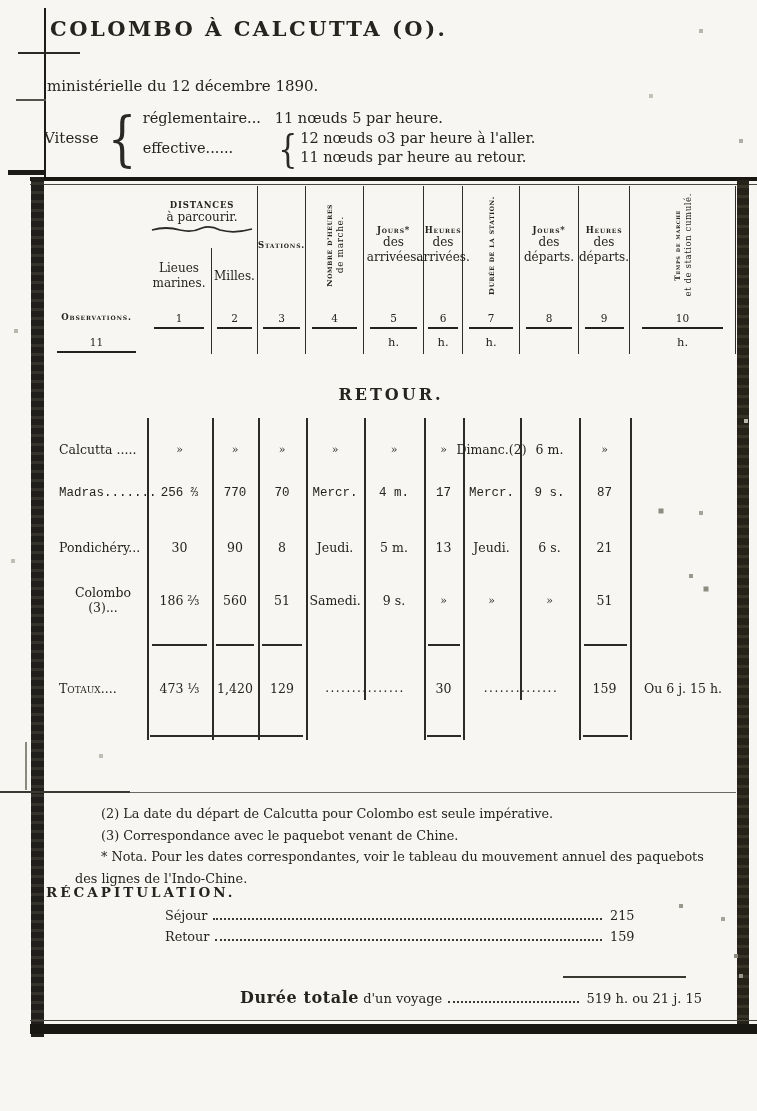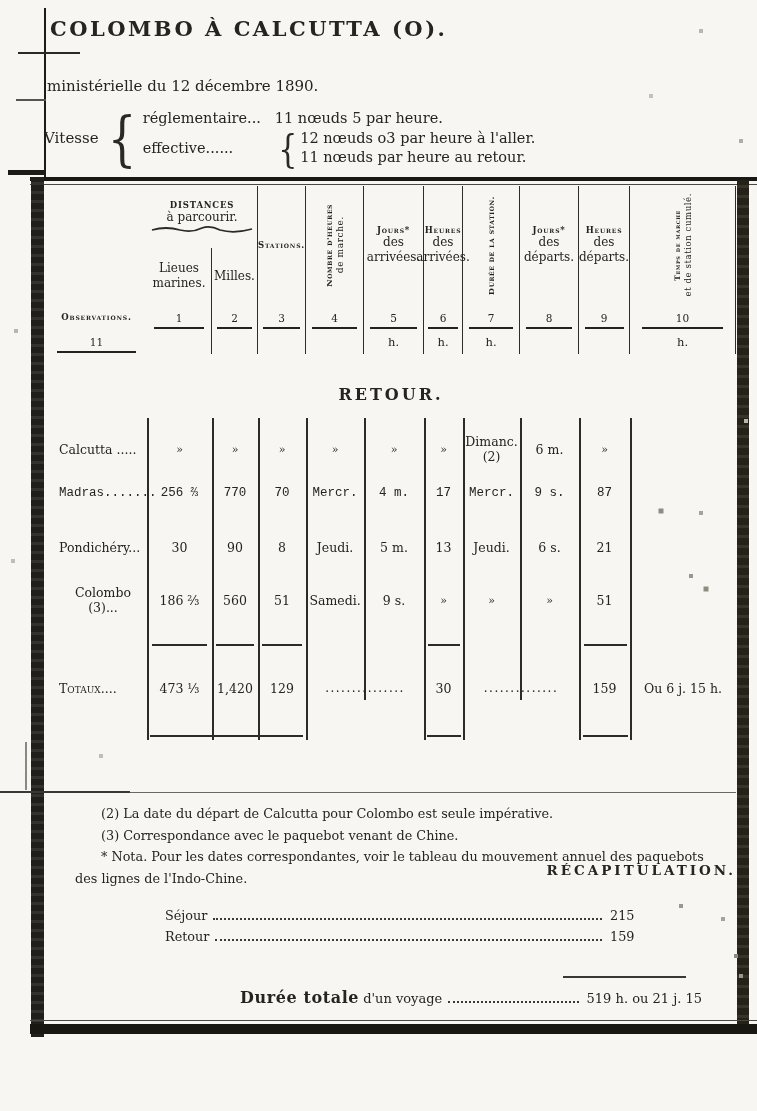--- a/index.html
+++ b/index.html
@@ -63,34 +63,34 @@
   .hrow-cell { font-size:11.5px; }
 
   
   .vline { width:1.6px; top:418px; height:322px; background:#2c2b27; }
   .retour-title { left:46px; top:385px; width:690px; text-align:center;
                   font-size:16px; font-weight:bold; letter-spacing:3px; }
   .brow { align-items:center; }
   .cell { display:flex; align-items:center; justify-content:center;
           font-size:12.5px; text-align:center; }
   .cell.station { justify-content:flex-start; padding-left:13px; }
-  .cell .stack { display:flex; flex-direction:column; line-height:15px; }
+  .cell .stack { display:flex; flex-direction:row; line-height:15px; }
   .ditto { font-size:11px; color:#33322d; }
   .sumline { height:2.2px; background:#2c2b27; top:644px; }
   .closeline { height:2.4px; background:#2c2b27; top:735px; }
   .tot { grid-template-columns:101px 65px 46px 48px 118px 39px 116px 51px 1fr; }
   .dots { letter-spacing:1.5px; font-size:12px; }
 
   
   .fn-sep { left:0; top:792px; width:736px; height:1px; background:#6a6860; }
   .fn-sep2 { left:0; top:791px; width:130px; height:2px; background:#3a3932; }
   .margin-mark { left:25px; top:742px; width:1.5px; height:48px; background:#8b887e; }
   .footnotes { left:75px; top:803px; width:648px; font-size:12.8px; line-height:21.5px; }
   .footnotes p.ind { text-indent:26px; }
-  .recap-title { left:46px; top:862px; width:690px; text-align:right;
+  .recap-title { left:46px; top:884px; width:690px; text-align:left;
                  font-size:13.5px; font-weight:bold; letter-spacing:3px; }
   .recap-rows { left:165px; top:908px; width:540px; }
   .recap-row { display:flex; align-items:baseline; height:21px; font-size:12.8px; }
   .leader { flex:1; border-bottom:2.2px dotted #3c3a33; margin:0 8px 4px 6px; }
   .recap-val { width:95px; }
   .recap-rule { left:563px; top:976px; width:123px; height:2.2px; background:#3a3830; }
   .recap-total { left:240px; top:988px; width:462px; display:flex; align-items:baseline; font-size:13px; }
   .recap-total .capspart { font-size:16px; font-weight:bold; letter-spacing:.6px; margin-right:4px; }
 
   .speckles { left:0; top:0; width:2px; height:2px; background:transparent;

